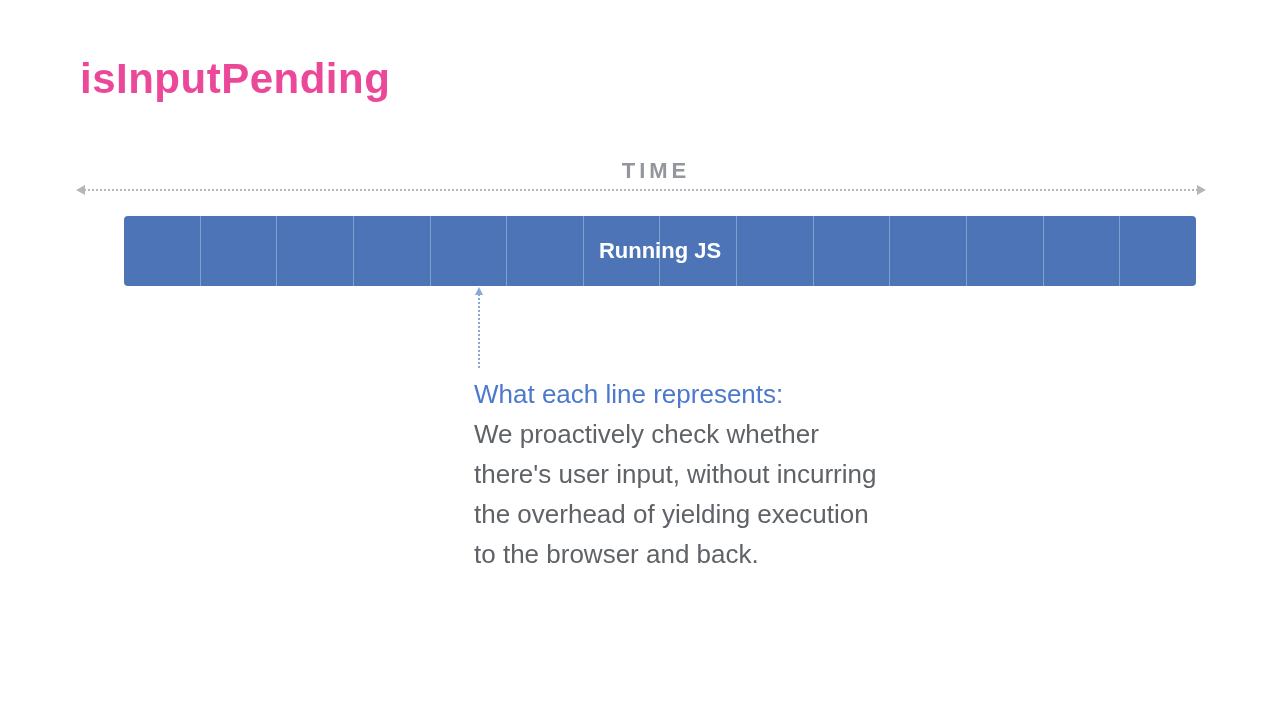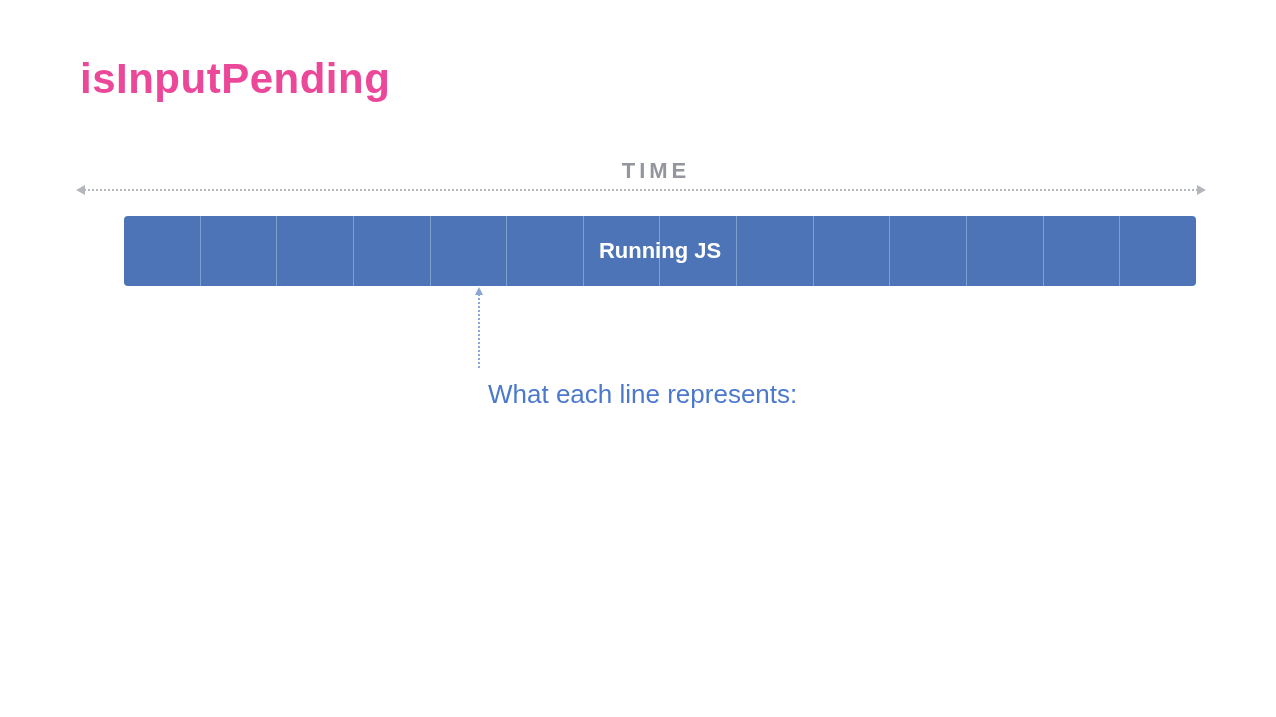--- a/index.html
+++ b/index.html
@@ -123,21 +123,21 @@
     top: -7px;
     width: 0;
     height: 0;
     border-style: solid;
     border-width: 0 4.5px 8px 4.5px;
     border-color: transparent transparent #8aa7d8 transparent;
   }
 
   .caption {
     position: absolute;
-    left: 488px;
+    left: 474px;
     top: 374px;
     width: 410px;
     font-size: 26px;
     line-height: 40px;
     color: #5f6368;
   }
   .caption .lead {
     color: #4c79cc;
   }
 </style>
@@ -176,15 +176,16 @@
       <span class="bar-label">Running JS</span>
     </div>
   </div>
 
   <div class="callout-line">
     <span class="arrow-up"></span>
   </div>
 
   <div class="caption">
     <span class="lead">What each line represents:</span><br>
+    <span>We proactively check whether there's user input, without incurring the overhead of yielding execution to the browser and back.</span>
   </div>
 
 </div>
 
 </body></html>

